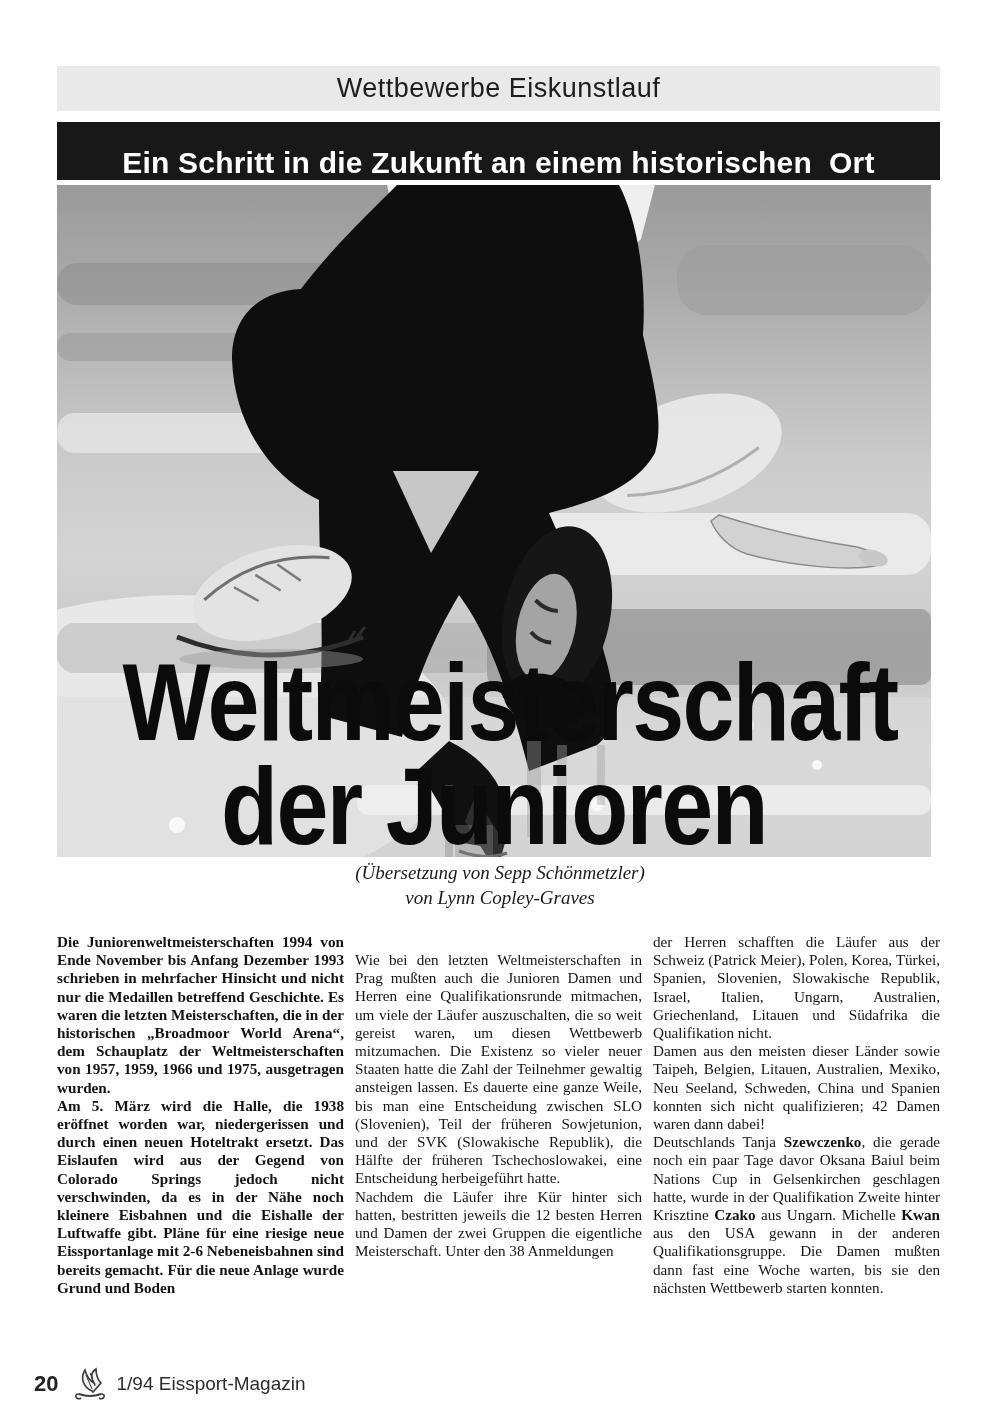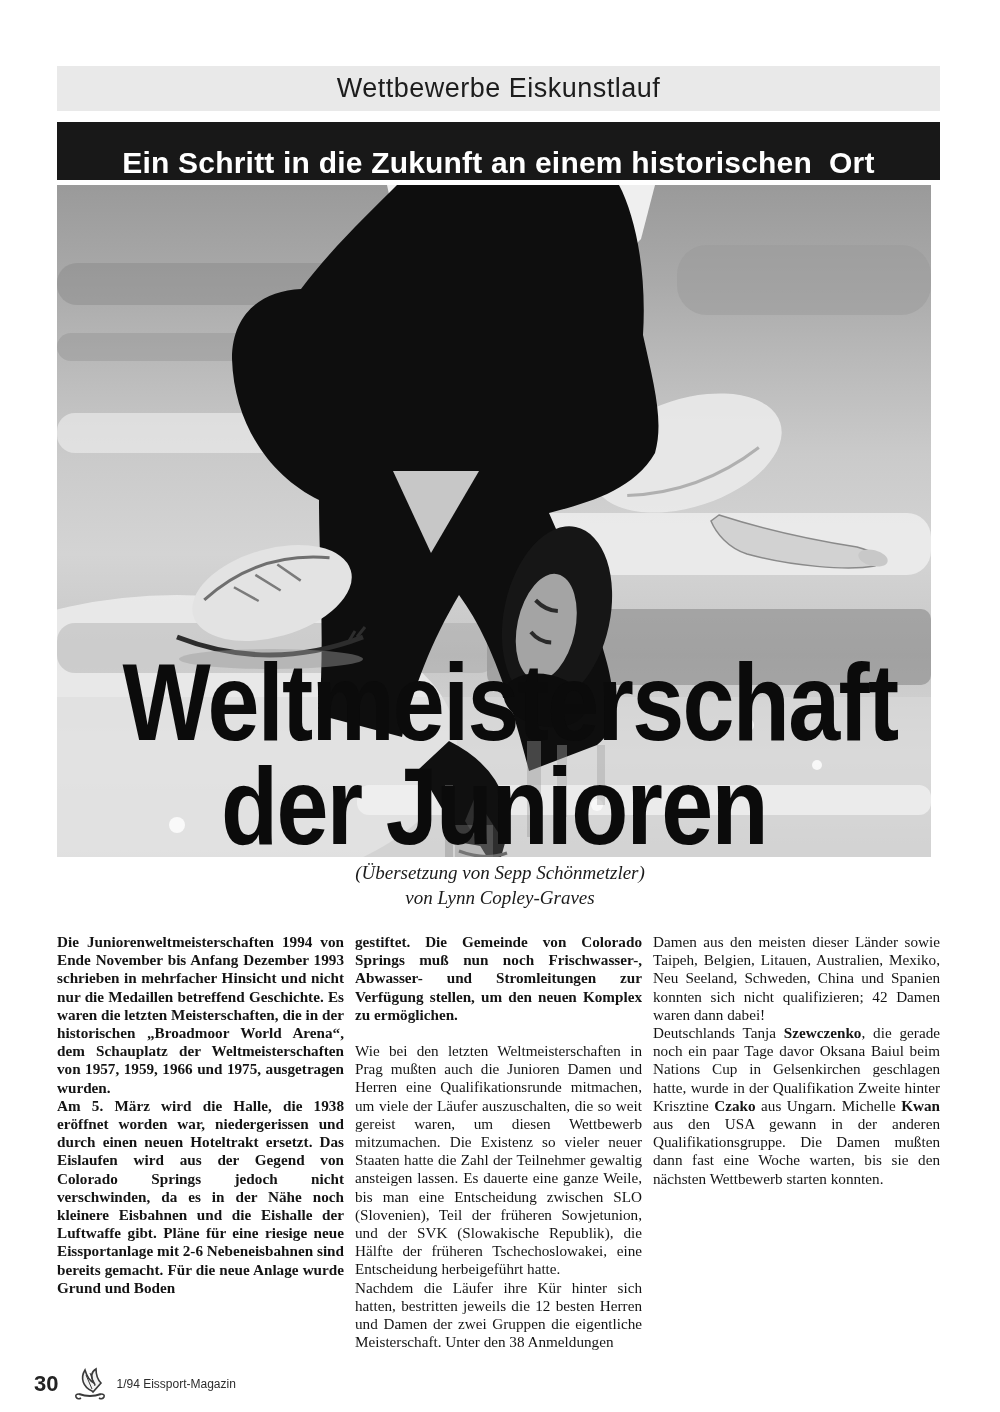--- a/index.html
+++ b/index.html
@@ -71,21 +71,21 @@
   .col p.b, .col span.b { font-weight:bold;font-family:Liberation Serif, serif; }
 
   
   .footer {
     position:absolute; left:34px; top:1363px; height:42px;
     display:flex; align-items:center;
     font-family:"Liberation Sans", sans-serif; color:#232323;
   }
   .footer .pagenum { font-weight:bold; font-size:22px; margin-right:14px; }
   .footer .logo { width:36px; height:34px; margin-right:8px; }
-  .footer .issue { font-size:12px; color:#2c2c2c; }
+  .footer .issue { font-size:19px; color:#2c2c2c; }
 </style>
 </head>
 <body>
 
 <div class="kicker-band">
   <span class="label">Wettbewerbe Eiskunstlauf</span>
 </div>
 
 <div class="banner">
   <span class="label">Ein Schritt in die Zukunft an einem historischen&nbsp; Ort</span>
@@ -199,32 +199,32 @@
   <div>(Übersetzung von Sepp Schönmetzler)</div>
   <div>von Lynn Copley-Graves</div>
 </div>
 
 <div class="columns">
   <div class="col">
       <p class="b"><span>Die Juniorenweltmeisterschaften 1994 von Ende November bis Anfang Dezember 1993 schrieben in mehrfacher Hinsicht und nicht nur die Medaillen betreffend Geschichte. Es waren die letzten Meisterschaften, die in der historischen „Broadmoor World Arena“, dem Schauplatz der Weltmeisterschaften von 1957, 1959, 1966 und 1975, ausgetragen wurden.</span></p>
       <p class="b"><span>Am 5. März wird die Halle, die 1938 eröffnet worden war, niedergerissen und durch einen neuen Hoteltrakt ersetzt. Das Eislaufen wird aus der Gegend von Colorado Springs jedoch nicht verschwinden, da es in der Nähe noch kleinere Eisbahnen und die Eishalle der Luftwaffe gibt. Pläne für eine riesige neue Eissportanlage mit 2-6 Nebeneisbahnen sind bereits gemacht. Für die neue Anlage wurde Grund und Boden</span></p>
     </div>
   <div class="col">
-      <p class="b"><span>gestiftet. Die Gemeinde von Colorado Springs muß nun noch Frischwasser-, Abwasser- und Stromleitungen zur Verfügung stellen, um den neuen Komplex zu ermöglichen.</span></p>
       <p class="gap"><span>Wie bei den letzten Weltmeisterschaften in Prag mußten auch die Junioren Damen und Herren eine Qualifikationsrunde mitmachen, um viele der Läufer auszuschalten, die so weit gereist waren, um diesen Wettbewerb mitzumachen. Die Existenz so vieler neuer Staaten hatte die Zahl der Teilnehmer gewaltig ansteigen lassen. Es dauerte eine ganze Weile, bis man eine Entscheidung zwischen SLO (Slovenien), Teil der früheren Sowjetunion, und der SVK (Slowakische Republik), die Hälfte der früheren Tschechoslowakei, eine Entscheidung herbeigeführt hatte.</span></p>
       <p><span>Nachdem die Läufer ihre Kür hinter sich hatten, bestritten jeweils die 12 besten Herren und Damen der zwei Gruppen die eigentliche Meisterschaft. Unter den 38 Anmeldungen</span></p>
     </div>
   <div class="col">
+      <p><span>der Herren schafften die Läufer aus der Schweiz (Patrick Meier), Polen, Korea, Türkei, Spanien, Slovenien, Slowakische Republik, Israel, Italien, Ungarn, Australien, Griechenland, Litauen und Südafrika die Qualifikation nicht.</span></p>
       <p><span>Damen aus den meisten dieser Länder sowie Taipeh, Belgien, Litauen, Australien, Mexiko, Neu Seeland, Schweden, China und Spanien konnten sich nicht qualifizieren; 42 Damen waren dann dabei!</span></p>
       <p><span>Deutschlands Tanja </span><span class="b">Szewczenko</span><span>, die gerade noch ein paar Tage davor Oksana Baiul beim Nations Cup in Gelsenkirchen geschlagen hatte, wurde in der Qualifikation Zweite hinter Krisztine </span><span class="b">Czako</span><span> aus Ungarn. Michelle </span><span class="b">Kwan</span><span> aus den USA gewann in der anderen Qualifikationsgruppe. Die Damen mußten dann fast eine Woche warten, bis sie den nächsten Wettbewerb starten konnten.</span></p>
     </div>
 </div>
 
 <div class="footer">
-  <span class="pagenum">30</span>
+  <span class="pagenum">20</span>
   <svg class="logo" viewBox="0 0 36 34">
     <path d="M20,24 C11,20 8,11 13,3 C15,10 18,14 22,16 C18,9 19,5 24,2 C24,9 26,13 29,16 L21,25 Z" fill="#f2f2f2" stroke="#3a3a3a" stroke-width="1.6"></path>
     <path d="M14,8 L20,22 M18,6 L23,19" stroke="#3a3a3a" stroke-width="1"></path>
     <path d="M7,27 q11,4 22,0" fill="none" stroke="#3a3a3a" stroke-width="2"></path>
     <path d="M7,27 q-4,0 -3,3 q2,3 5,1" fill="none" stroke="#3a3a3a" stroke-width="1.6"></path>
     <path d="M29,27 q4,0 3,3 q-2,3 -5,1" fill="none" stroke="#3a3a3a" stroke-width="1.6"></path>
   </svg>
   <span class="issue">1/94 Eissport-Magazin</span>
 </div>
 

